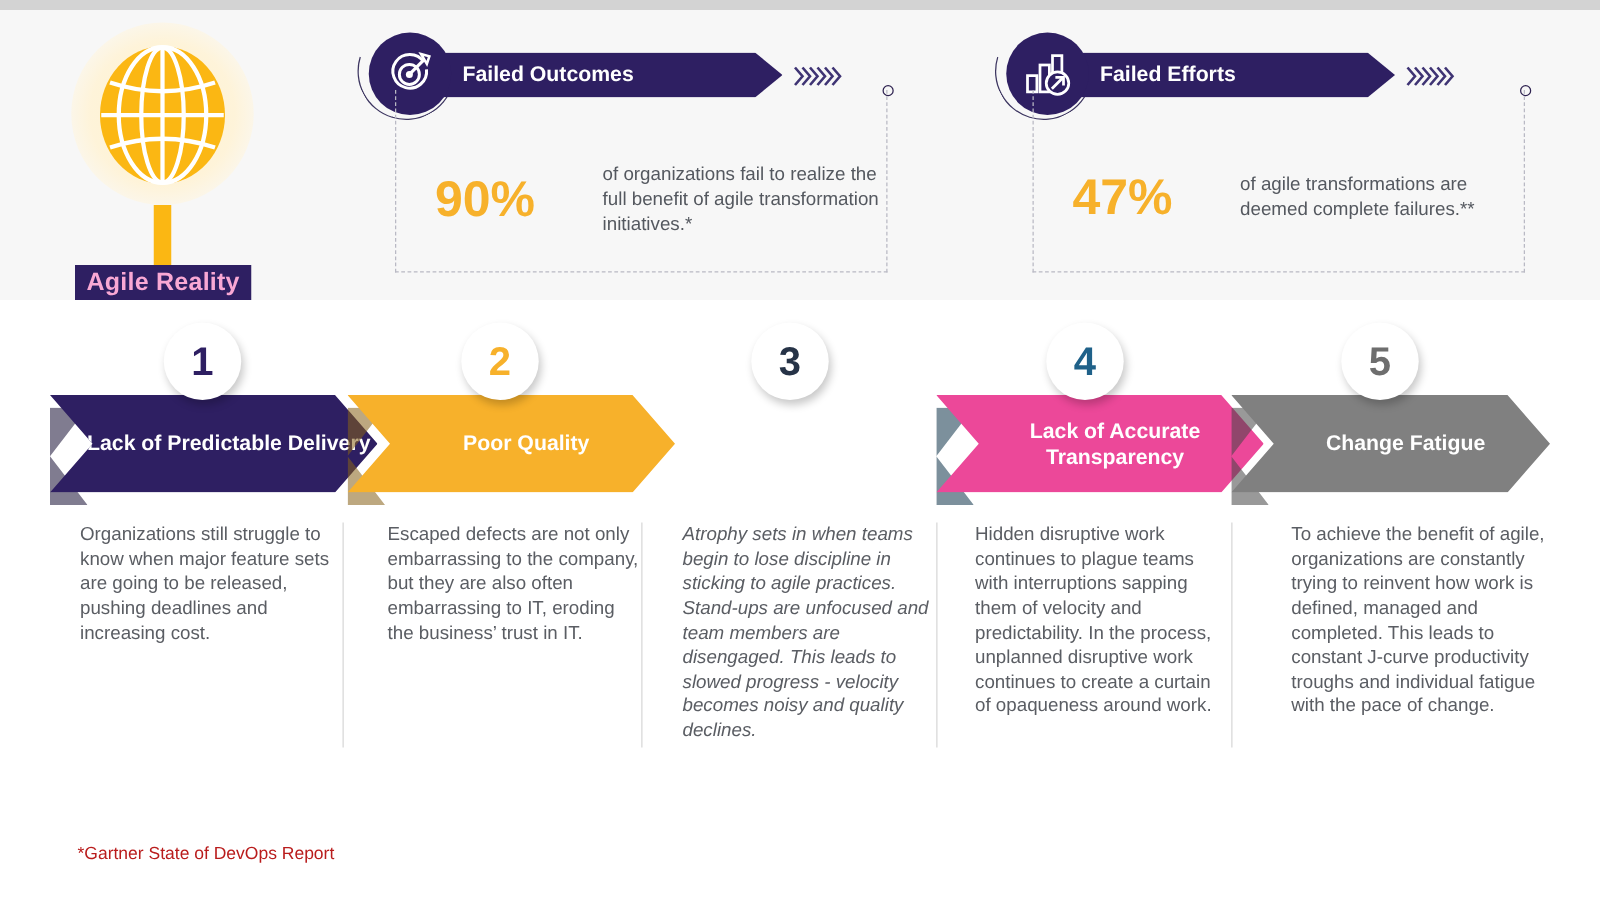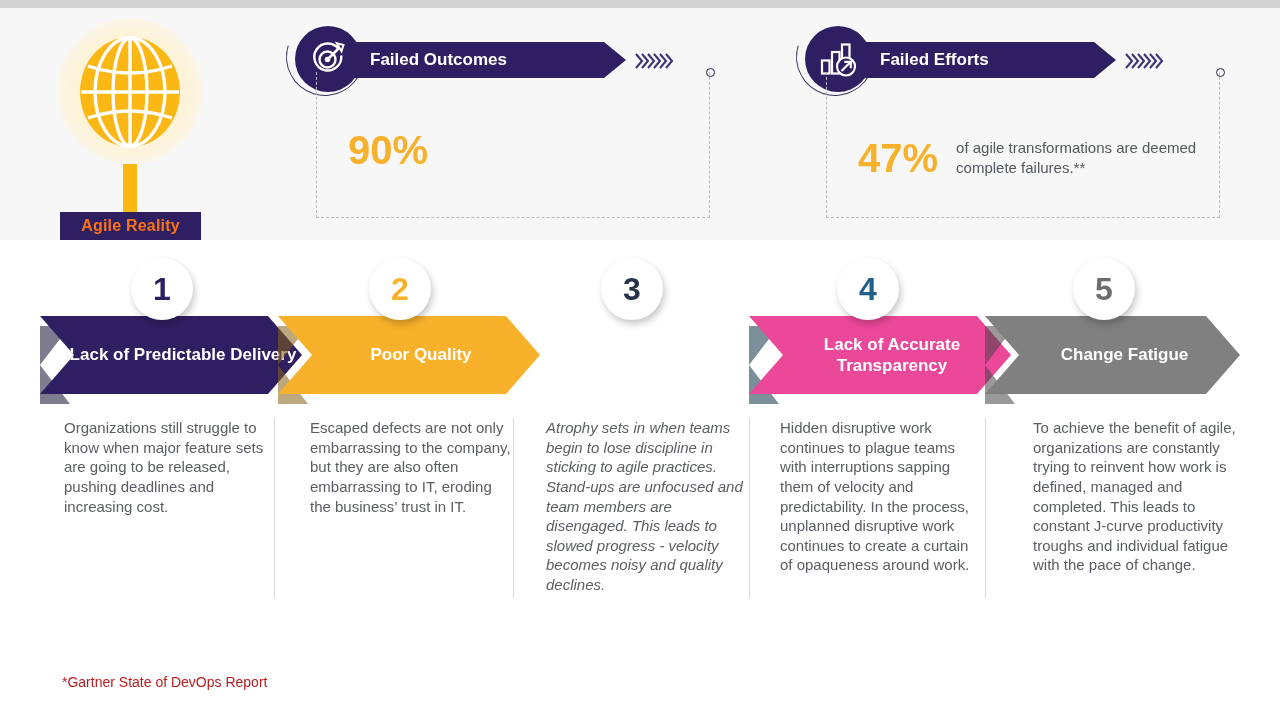--- a/index.html
+++ b/index.html
@@ -34,22 +34,22 @@
         rgba(255,247,228,0.45) 76%,
         rgba(255,250,240,0.0) 100%);
   }
   .globe-svg { position: absolute; left: 26px; top: 18px; }
   .globe-stem {
     position: absolute; left: 71px; top: 146px; width: 14px; height: 50px;
     background: #fbb713;
   }
   .agile-label {
     position: absolute; left: 8px; top: 194px; width: 141px; height: 28px;
-    background: #2e1f62; color: #f97316;
-    font-size: 16px; font-weight: bold; letter-spacing: .2px;
+    background: #2e1f62; color: #f9a8d4;
+    font-size: 20px; font-weight: bold; letter-spacing: .2px;
     display: flex; align-items: center; justify-content: center;
   }
 
   
   .stat-block { position: absolute; top: 0; }
   .stat-block.one { left: 286px; width: 428px; }
   .stat-block.two { left: 796px; width: 428px; }
 
   .banner-row { position: relative; height: 100px; }
 
@@ -90,21 +90,21 @@
     position: absolute; top: 72px; border: 1px dashed #b9b9c4;
     border-top: none;
   }
   .stat-block.one .dashed-box { left: 30px; width: 394px; height: 146px; }
   .stat-block.two .dashed-box { left: 30px; width: 394px; height: 146px; }
   .dashed-box::before {
     content: ""; position: absolute; left: -1px; top: -1px;
     width: 1px; height: 0;
   }
 
-  .stat-body { position: absolute; display: flex; align-items: center; }
+  .stat-body { position: absolute; display: flex; align-items: center; gap: 36px; }
   .stat-block.one .stat-body { left: 62px; top: 130px; }
   .stat-block.two .stat-body { left: 62px; top: 138px; }
   .pct {
     color: #f7b12b; font-size: 40px; font-weight: bold; line-height: 1;
     margin-right: 18px; white-space: nowrap;
   }
   .pct-text {
     color: #54585f; font-size: 15px; line-height: 1.32; max-width: 258px;
   }
 
@@ -200,20 +200,21 @@
           <path d="M26 2 L32 9 L26 16"></path>
             <path d="M32 2 L38 9 L32 16"></path>
         </g>
       </svg>
     </span>
     <div class="dot-marker"></div>
   </div>
   <div class="dashed-box"></div>
   <div class="stat-body">
     <div class="pct">90%</div>
+    <div class="pct-text">of organizations fail to realize the full benefit of agile transformation initiatives.*</div>
   </div>
 </div>
 
 <div class="stat-block two">
   <div class="banner-row">
     <div class="arc"></div>
     <div class="banner-shape">Failed Efforts</div>
     <div class="icon-circle">
       <svg width="40" height="40" viewBox="0 0 40 40">
         <g fill="none" stroke="#ffffff" stroke-width="2.2">

